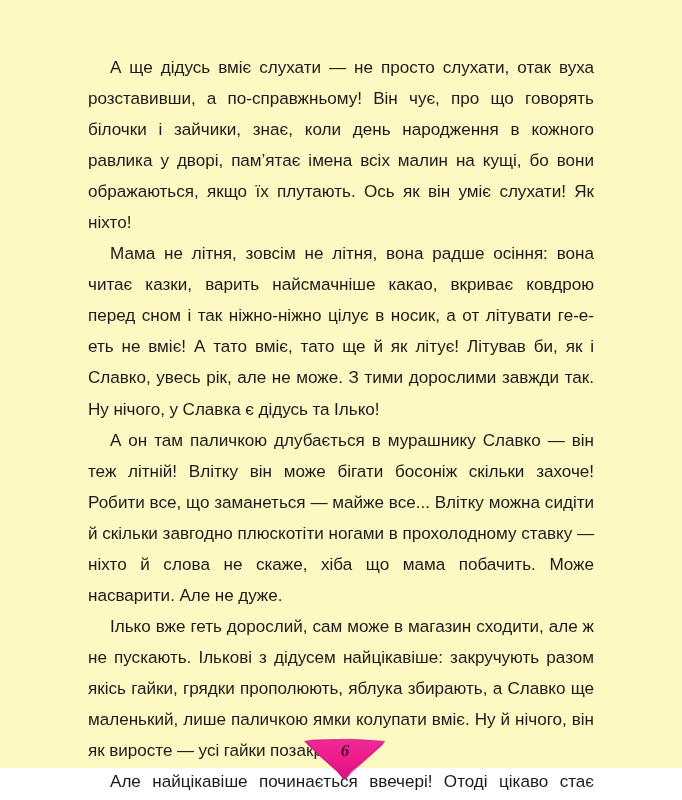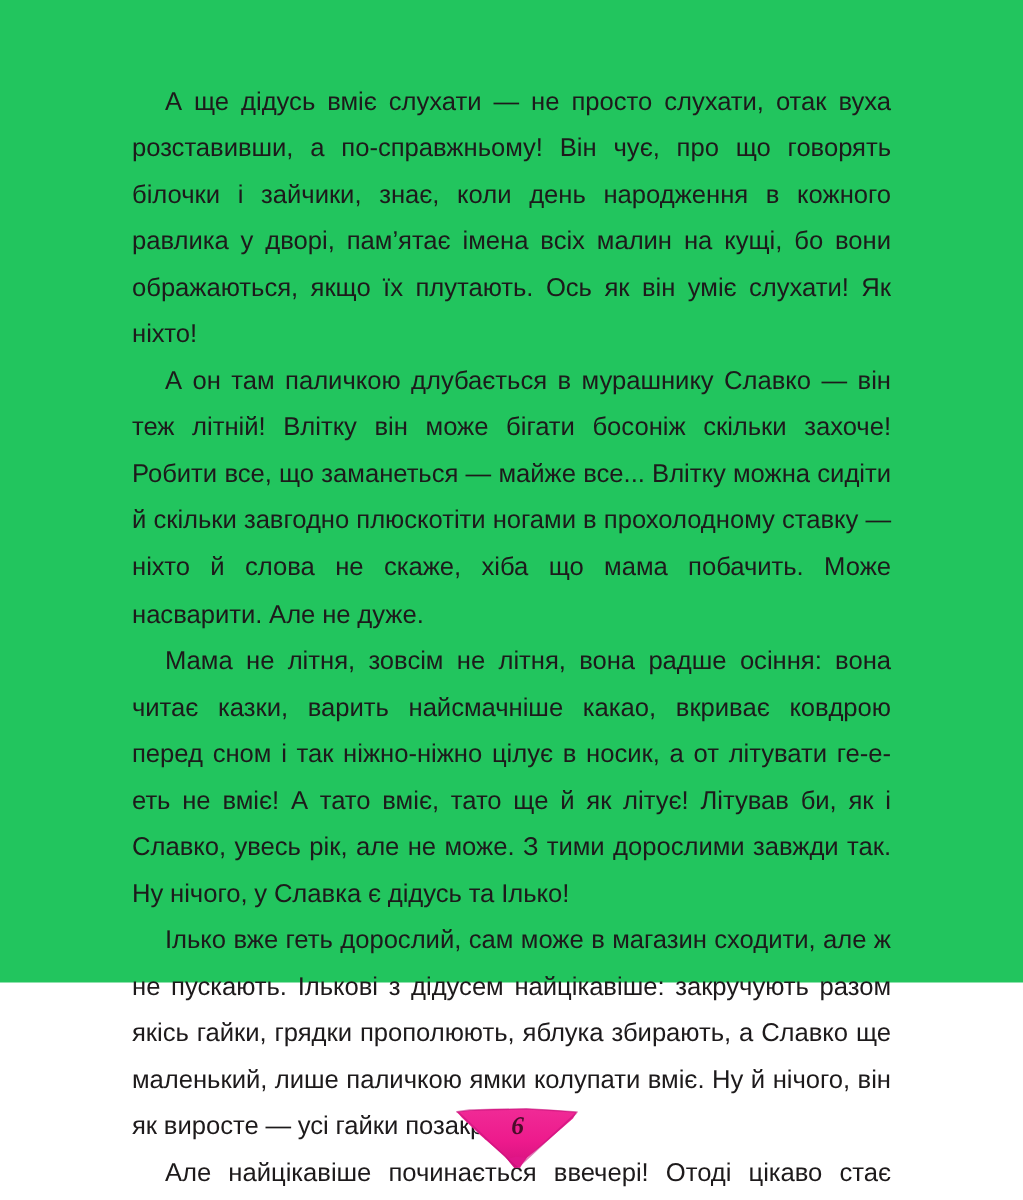--- a/index.html
+++ b/index.html
@@ -13,22 +13,22 @@
     height: 800px;
     overflow: hidden;
     font-family: "Liberation Sans", "DejaVu Sans", sans-serif;
     color: #1d1a1b;
     position: relative;
   }
 
   #page {
     position: relative;
     width: 682px;
-    height: 655px;
-    background: #22c55e;
+    height: 768px;
+    background: #fef9c3;
     box-sizing: border-box;
   }
 
   #text-column {
     position: absolute;
     left: 88px;
     top: 52px;
     width: 506px;
   }
 
@@ -83,22 +83,22 @@
     user-select: none;
   }
 </style>
 </head>
 <body>
 
 <div id="page">
 
   <div id="text-column">
     <p class="para">А ще дідусь вміє слухати — не просто слухати, отак вуха розставивши, а по-справжньому! Він чує, про що говорять білочки і зайчики, знає, коли день народження в кожного равлика у дворі, пам’ятає імена всіх малин на кущі, бо вони ображаються, якщо їх плутають. Ось як він уміє слухати! Як ніхто!</p>
+    <p class="para">Мама не літня, зовсім не літня, вона радше осіння: вона читає казки, варить найсмачніше какао, вкриває ковдрою перед сном і так ніжно-ніжно цілує в носик, а от літувати ге-е-еть не вміє! А тато вміє, тато ще й як літує! Літував би, як і Славко, увесь рік, але не може. З тими дорослими завжди так. Ну нічого, у Славка є дідусь та Ілько!</p>
     <p class="para">А он там паличкою длубається в мурашнику Славко — він теж літній! Влітку він може бігати босоніж скільки захоче! Робити все, що заманеться — майже все... Влітку можна сидіти й скільки завгодно плюскотіти ногами в прохолодному ставку — ніхто й слова не скаже, хіба що мама побачить. Може насварити. Але не дуже.</p>
-    <p class="para">Мама не літня, зовсім не літня, вона радше осіння: вона читає казки, варить найсмачніше какао, вкриває ковдрою перед сном і так ніжно-ніжно цілує в носик, а от літувати ге-е-еть не вміє! А тато вміє, тато ще й як літує! Літував би, як і Славко, увесь рік, але не може. З тими дорослими завжди так. Ну нічого, у Славка є дідусь та Ілько!</p>
     <p class="para">Ілько вже геть дорослий, сам може в магазин сходити, але ж не пускають. Ільковi з дідусем найцікавіше: закручують разом якісь гайки, грядки прополюють, яблука збирають, а Славко ще маленький, лише паличкою ямки колупати вміє. Ну й нічого, він як виросте — усі гайки позакручує!</p>
     <p class="para">Але найцікавіше починається ввечері! Отоді цікаво стає всім! Коли зірки починають підморгувати з-за ковдри ще зовсім блакитного неба, дідусь із хлопчаками вмощуються на веранді й розмовляють про все на світі: про ліс, про зорі, про день, про</p>
   </div>
 
   <div id="page-number-mark">
     <svg class="triangle-svg" viewBox="0 0 84 42" xmlns="http://www.w3.org/2000/svg" aria-hidden="true">
       <defs>
         <linearGradient id="pinkgrad" x1="0" y1="0" x2="0" y2="1">
           <stop offset="0%" stop-color="#F02A96"></stop>
           <stop offset="55%" stop-color="#ED1A8C"></stop>

